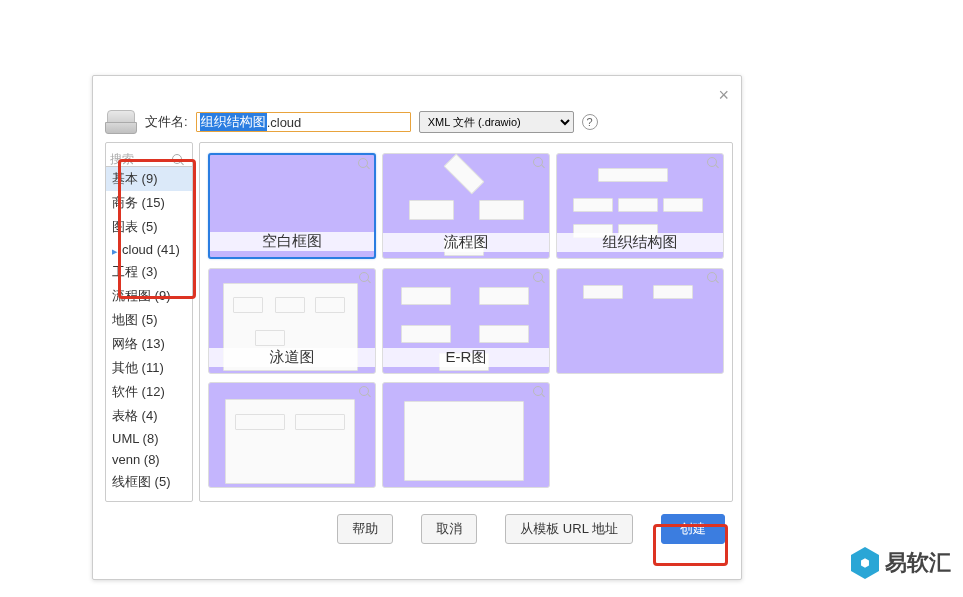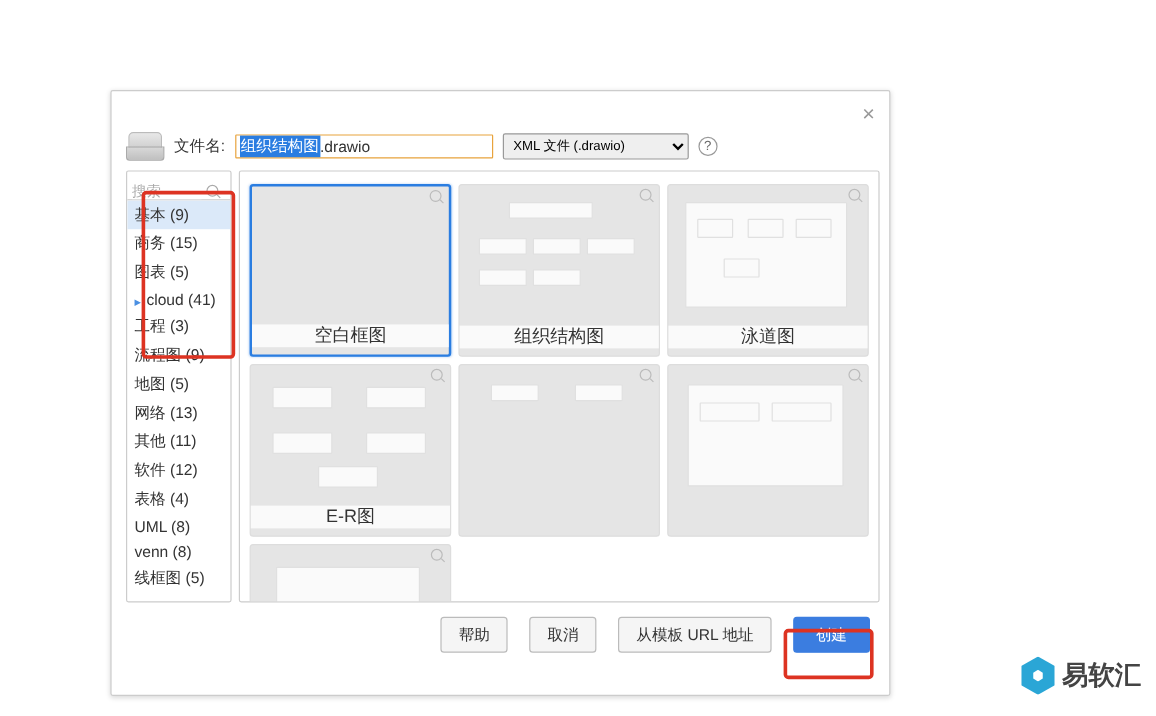--- a/index.html
+++ b/index.html
@@ -142,23 +142,23 @@
     padding: 10px 8px;
     display: grid;
     grid-template-columns: repeat(3, 1fr);
     gap: 6px 6px;
     height: 100%;
     overflow-y: scroll;
   }
   .tmpl-card {
     border: 1px solid #ddd;
     border-radius: 3px;
-    height: 144px;
-    position: relative;
-    background: #e5e5e5;
+    height: 106px;
+    position: relative;
+    background: #c4b5fd;
   }
   .tmpl-card.selected {
     border: 2px solid #2a7de1;
     box-shadow: 0 0 2px rgba(42,125,225,.4);
   }
   .tmpl-label {
     position: absolute;
     bottom: 6px; left: 0; right: 0;
     text-align: center;
     font-size: 15px;
@@ -179,21 +179,21 @@
   .red-frame {
     position: absolute;
     border: 3px solid #d32; border-radius: 4px;
     pointer-events: none;
   }
   .red-frame.f1 { left: 118px; top: 159px; width: 78px; height: 140px; }
   .red-frame.f2 { left: 653px; top: 524px; width: 75px; height: 42px; }
   .footer-row {
     display: flex;
     justify-content: flex-end;
-    gap: 18px;
+    gap: 28px;
     padding: 12px 16px;
   }
   .btn {
     border: 1px solid #bbb;
     background: #f5f5f5;
     padding: 5px 14px;
     font-size: 13px;
     border-radius: 3px;
     cursor: pointer;
     color: #333;
@@ -231,21 +231,21 @@
   <div class="close-x">×</div>
 
   <div class="header-row">
     <div class="disk-icon">
       <div class="top"></div>
         <div class="bot"></div>
     </div>
     <span>文件名:</span>
     <div class="fname-input-wrap">
       <span class="selected-text">组织结构图</span>
-        <span>.drawio</span>
+        <span>.cloud</span>
     </div>
     <select class="type-select">
       <option>XML 文件 (.drawio)</option>
     </select>
     <div class="help-q">?</div>
   </div>
 
   <div class="body-row">
     <div class="sidebar">
       <div class="search-row">
@@ -273,20 +273,30 @@
     <div class="templates">
       <div class="tmpl-grid" id="tmpl-grid">
           <div class="tmpl-card selected">
             <div class="tmpl-zoom"><span class="mag"></span></div>
             <div class="thumb"></div>
             <div class="tmpl-label">空白框图</div>
           </div>
           <div class="tmpl-card">
             <div class="tmpl-zoom"><span class="mag"></span></div>
             <div class="thumb">
+              <div class="dec" style="left: 55px; top: 5px; width: 40px; height: 18px; transform: rotate(45deg);"></div>
+              <div class="dec" style="left: 20px; top: 40px; width: 45px; height: 20px;"></div>
+              <div class="dec" style="left: 90px; top: 40px; width: 45px; height: 20px;"></div>
+              <div class="dec" style="left: 55px; top: 78px; width: 40px; height: 18px;"></div>
+            </div>
+            <div class="tmpl-label">流程图</div>
+          </div>
+          <div class="tmpl-card">
+            <div class="tmpl-zoom"><span class="mag"></span></div>
+            <div class="thumb">
               <div class="dec" style="left: 35px; top: 8px; width: 70px; height: 14px;"></div>
               <div class="dec" style="left: 10px; top: 38px; width: 40px; height: 14px;"></div>
               <div class="dec" style="left: 55px; top: 38px; width: 40px; height: 14px;"></div>
               <div class="dec" style="left: 100px; top: 38px; width: 40px; height: 14px;"></div>
               <div class="dec" style="left: 10px; top: 64px; width: 40px; height: 14px;"></div>
               <div class="dec" style="left: 55px; top: 64px; width: 40px; height: 14px;"></div>
             </div>
             <div class="tmpl-label">组织结构图</div>
           </div>
           <div class="tmpl-card">

